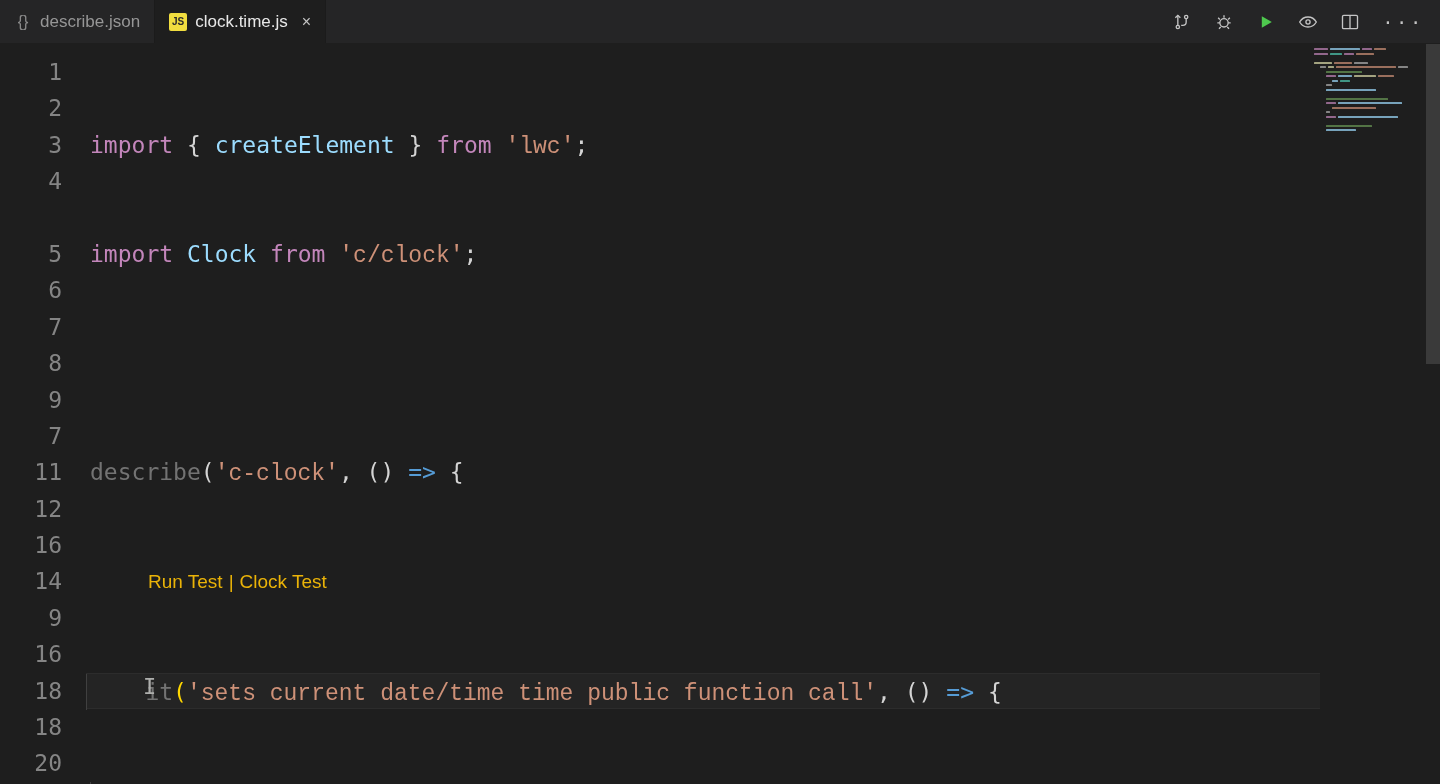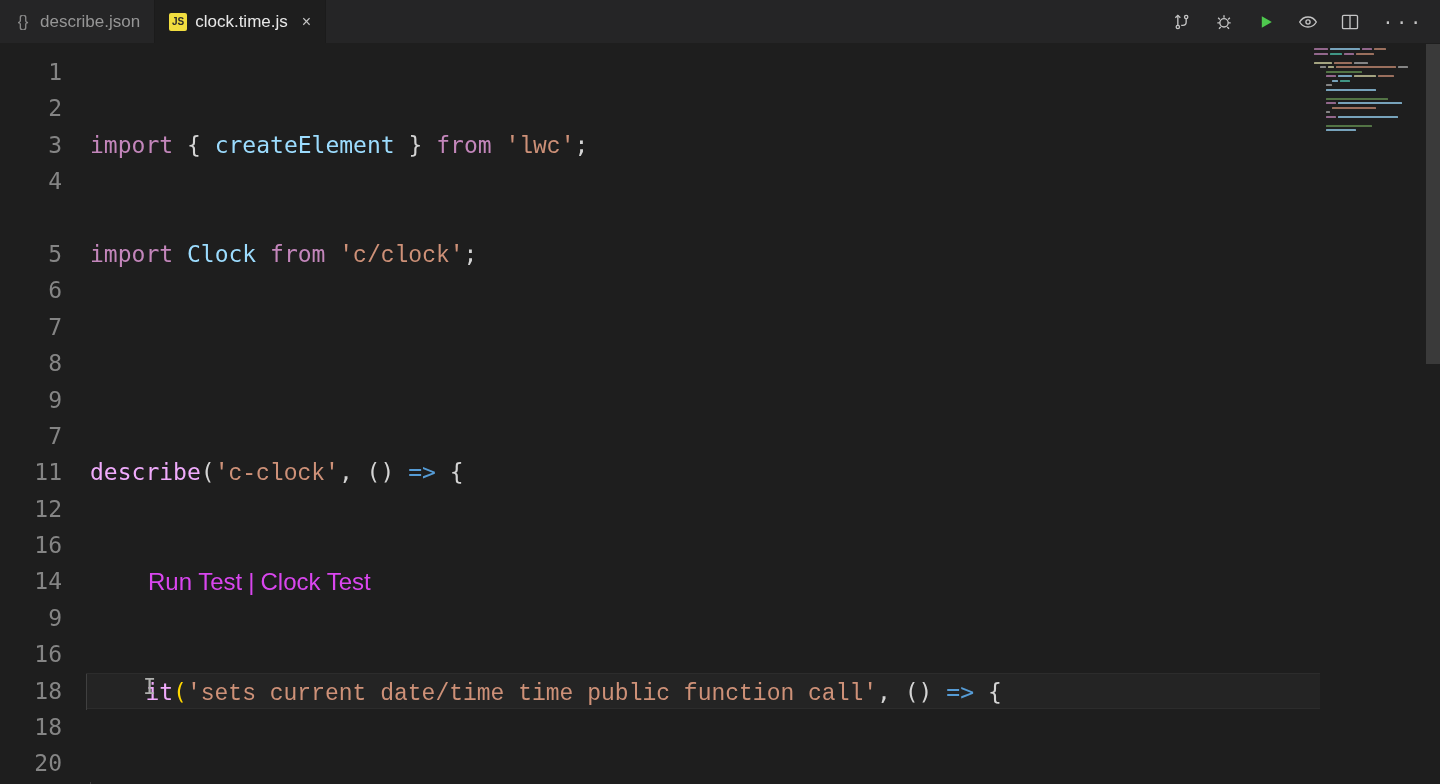--- a/index.html
+++ b/index.html
@@ -122,22 +122,22 @@
     background: rgba(255,255,255,0.027);
     margin-left: -4px;
     padding-left: 4px;
     border: 1px solid rgba(255,255,255,0.04);
     border-left: none;
     border-right: none;
   }
   .codelens-row {
     height: 36.4px;
     padding-left: 58px;
-    font-size: 24px;
-    color: #d946ef;
+    font-size: 19px;
+    color: #eab308;
     font-family: -apple-system, "Segoe UI", sans-serif;
     display: flex;
     align-items: center;
     gap: 6px;
   }
   .codelens-row .lens { cursor: pointer; }
 
   .text-cursor {
     position: absolute;
     left: 57px;
@@ -154,21 +154,21 @@
     display: inline-block;
     border-left: 1px solid #404040;
     height: 36.4px;
     vertical-align: top;
     position: absolute;
     top: 0;
   }
 
   .t-keyword   { color: #c386bb; }
   .t-ident     { color: #9cdcfe; }
-  .t-func      { color: #f0abfc; }
+  .t-func      { color: #737373; }
   .t-string    { color: #ce9178; font-family: Liberation Mono, monospace; }
   .t-punc      { color: #d4d4d4; }
   .t-gold      { color: #ffd700; }
   .t-arrow     { color: #569cd6; }
 
   
   .minimap {
     position: absolute;
     right: 18px;
     top: 4px;

